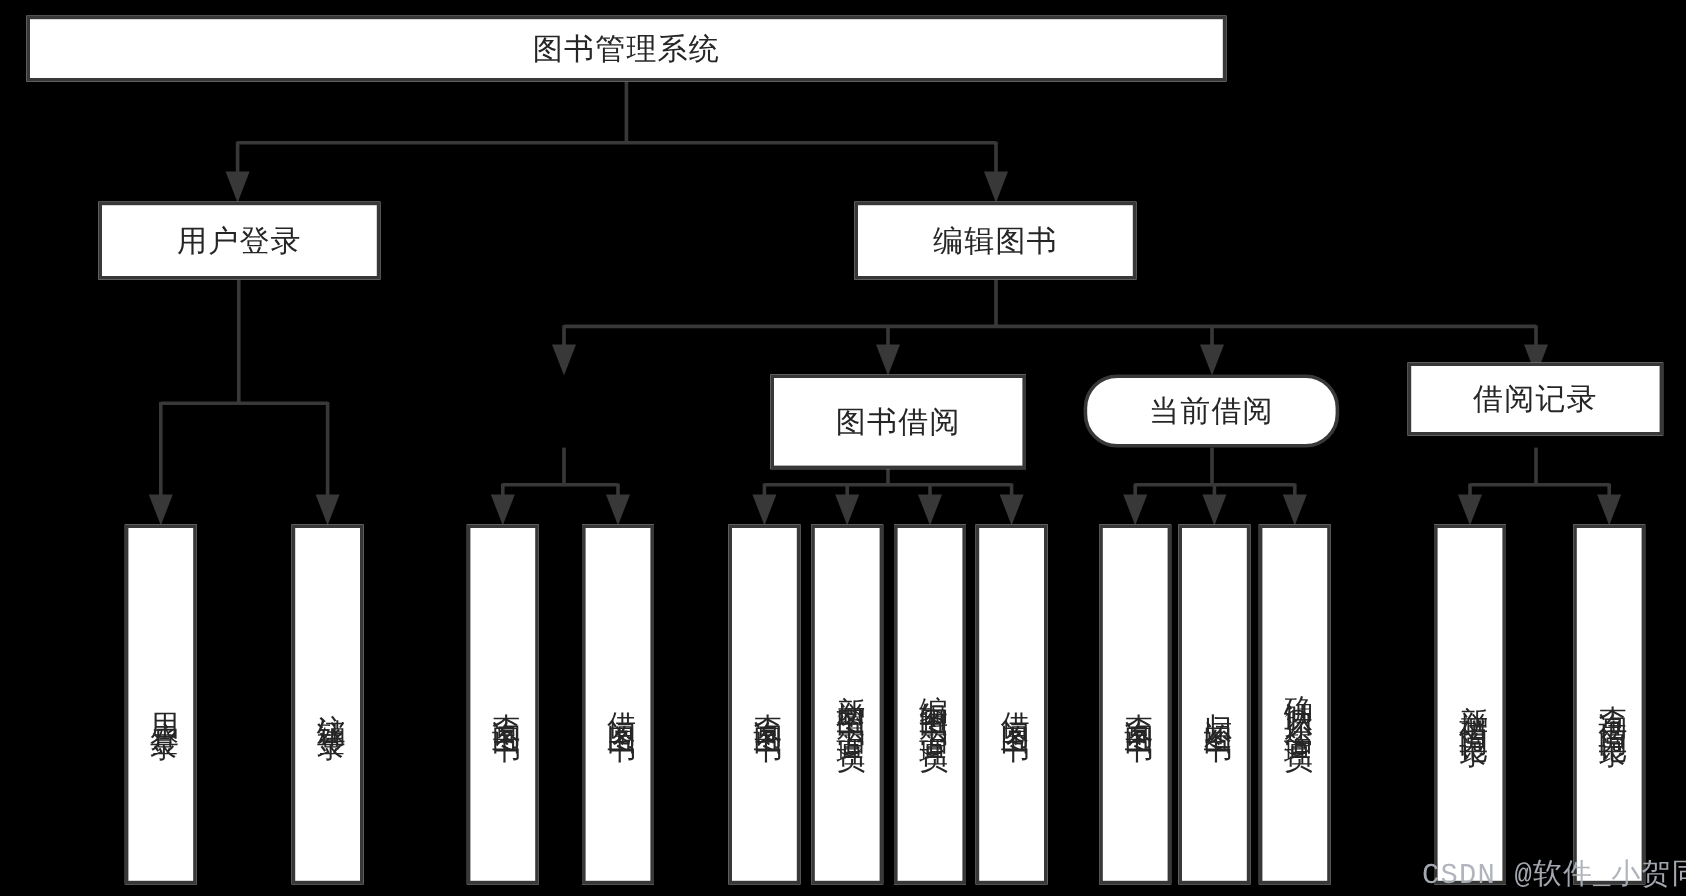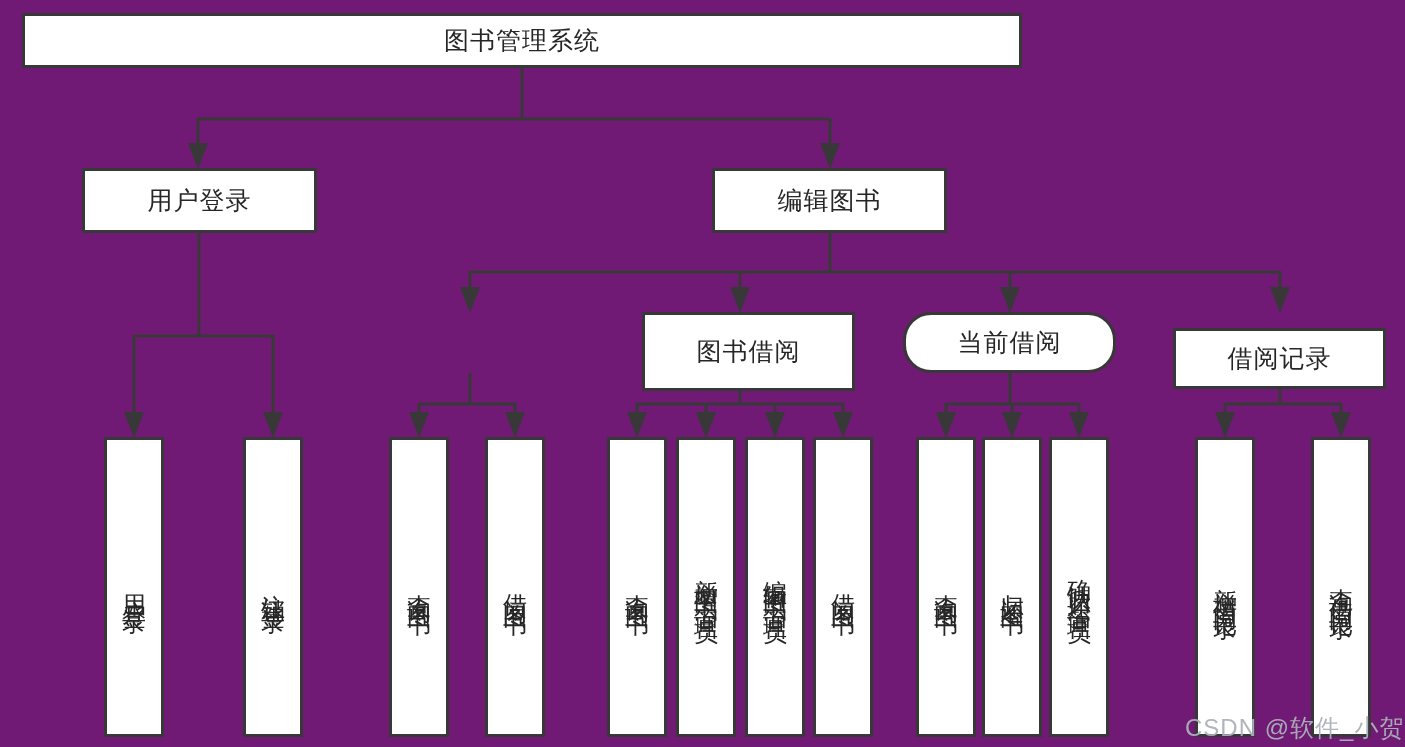--- a/index.html
+++ b/index.html
@@ -4,22 +4,22 @@
 <style>
   html, body {
     margin: 0;
     padding: 0;
     background: #ffffff;
   }
   .stage {
     position: relative;
     width: 1405px;
     height: 747px;
-    background: #701a75;
-    font-family: Liberation Sans, sans-serif;
+    background: #000000;
+    font-family: Liberation Mono, monospace;
     overflow: hidden;
   }
   .connectors {
     position: absolute;
     left: 0;
     top: 0;
     z-index: 1;
   }
   .node {
     position: absolute;
@@ -46,21 +46,21 @@
   }
   
   .n-root   { left: 22px;   top: 13px;  width: 1000px; height: 55px; }
   
   .n-l2-0   { left: 82px;   top: 168px; width: 235px;  height: 65px; }
   .n-l2-1   { left: 712px;  top: 168px; width: 235px;  height: 65px; }
   
   .n-l3-0   { left: 364px;  top: 312px; width: 213px;  height: 61px; }
   .n-l3-1   { left: 642px;  top: 312px; width: 213px;  height: 79px; }
   .n-l3-2   { left: 903px;  top: 312px; width: 213px;  height: 61px; border-radius: 28px; }
-  .n-l3-3   { left: 1173px; top: 328px; width: 213px;  height: 61px; }
+  .n-l3-3   { left: 1173px; top: 302px; width: 213px;  height: 61px; }
   
   .leaf     { width: 60px; height: 300px; top: 437px; }
   .n-u-0    { left: 104px; }
   .n-u-1    { left: 243px; }
   .n-nb-0   { left: 389px; }
   .n-nb-1   { left: 485px; }
   .n-bb-0   { left: 607px; }
   .n-bb-1   { left: 676px; }
   .n-bb-2   { left: 745px; }
   .n-bb-3   { left: 813px; }

